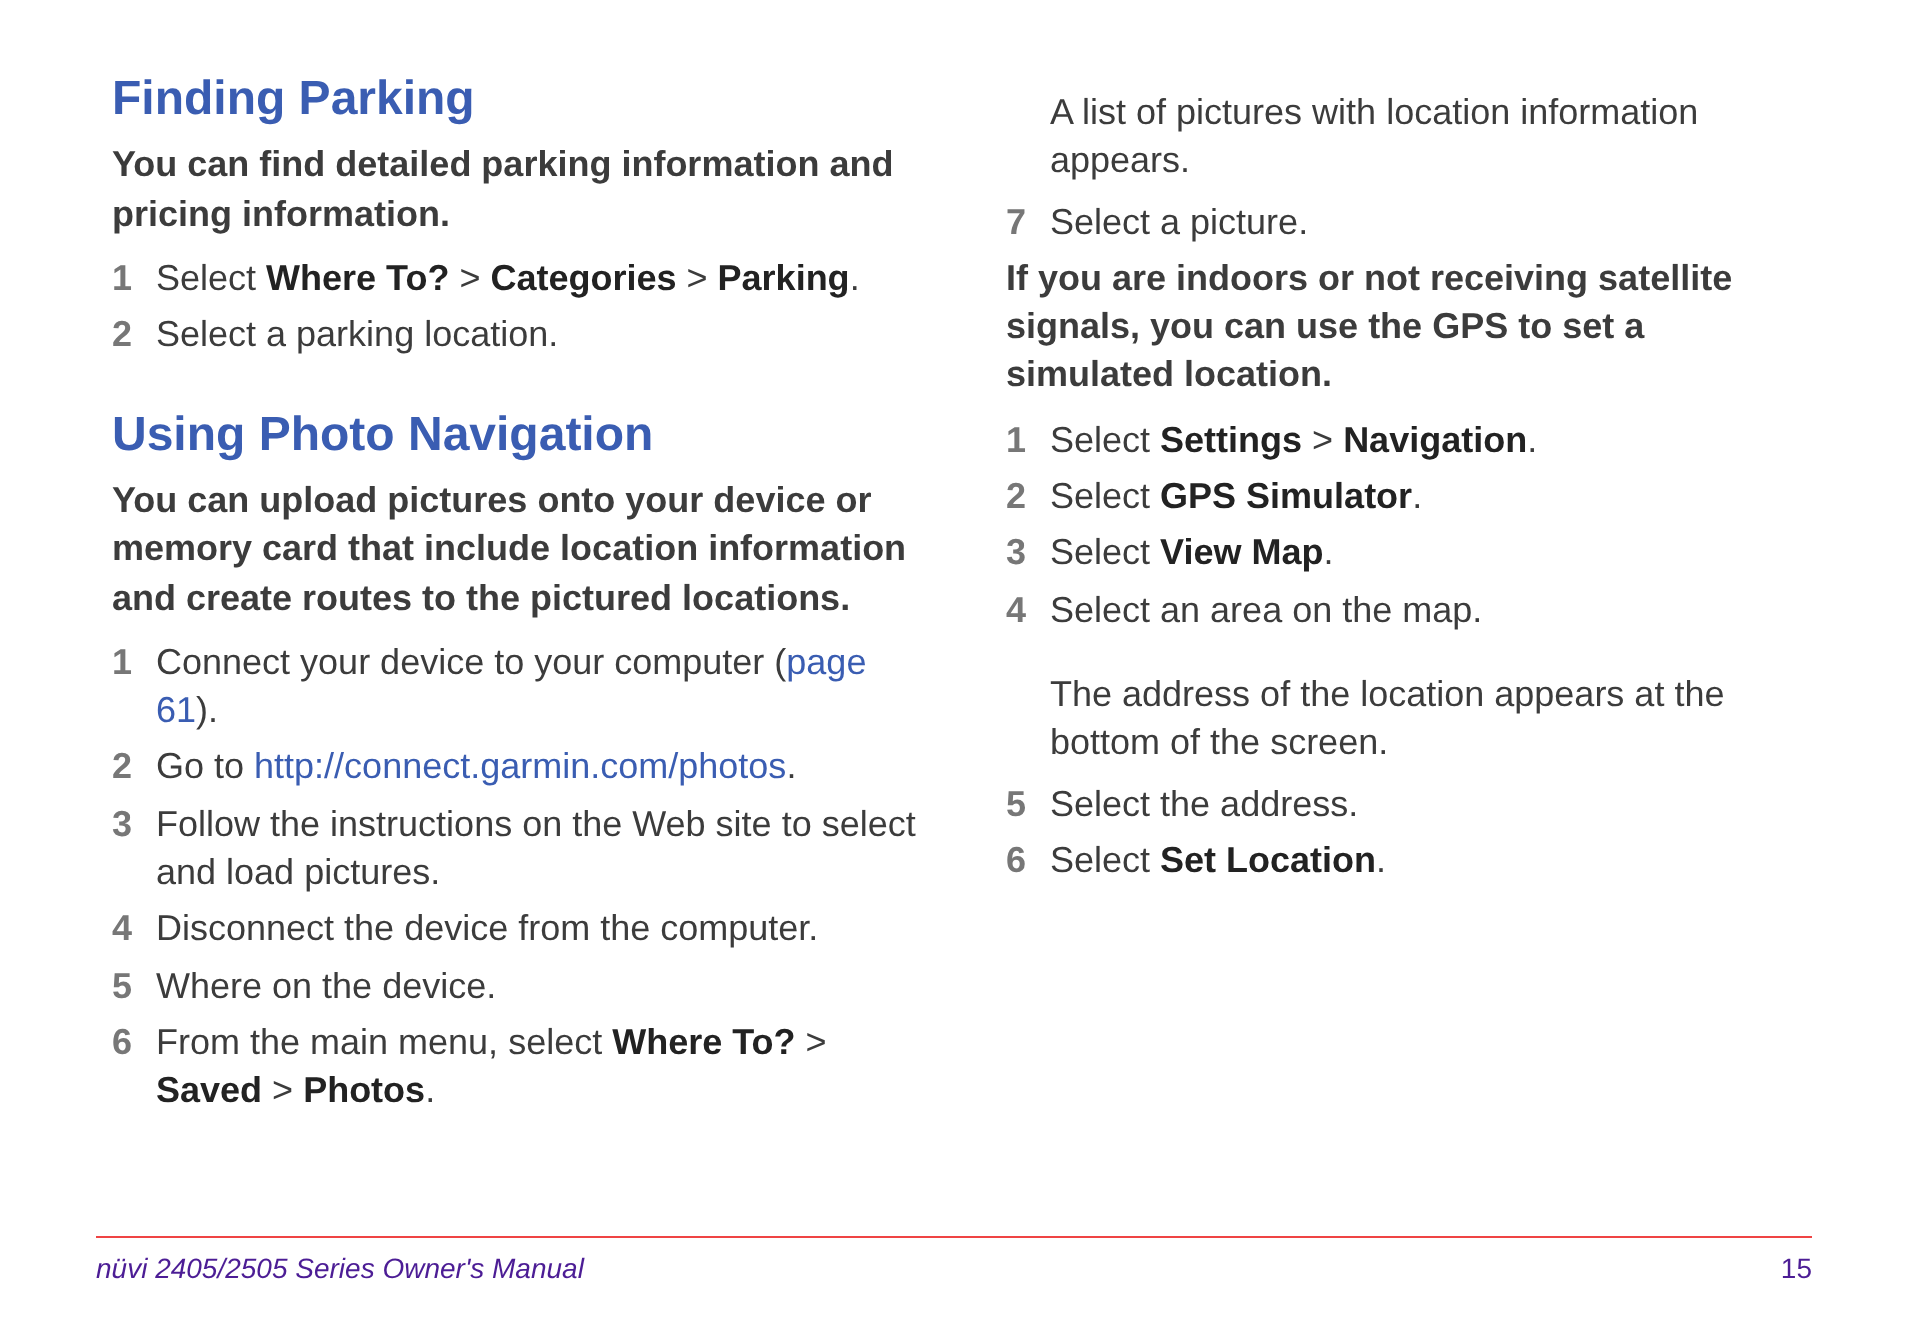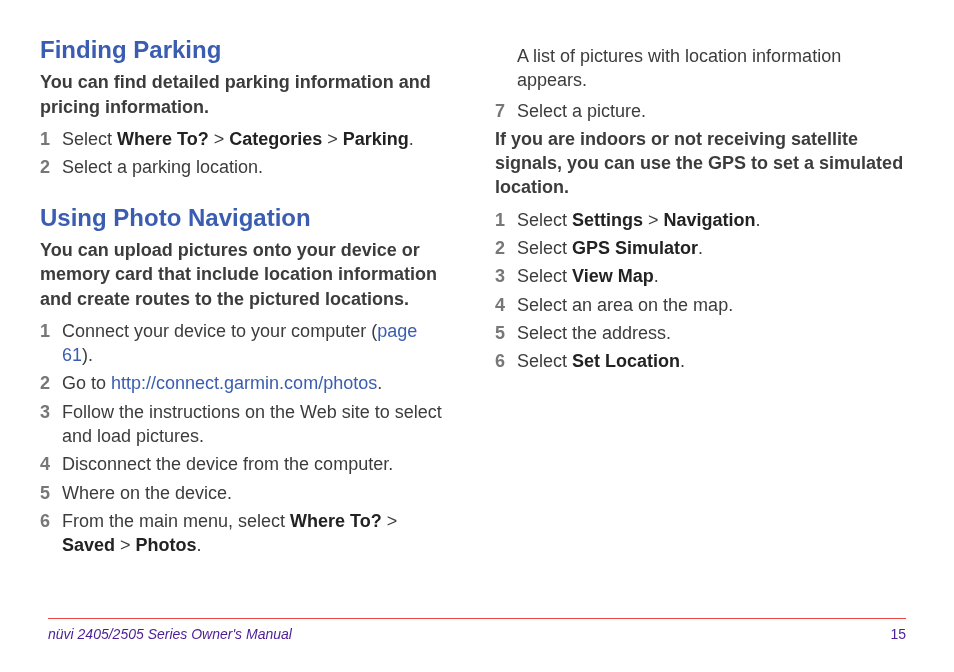--- a/index.html
+++ b/index.html
@@ -11,21 +11,21 @@
     background: #fff;
     font-family: Arial, Helvetica, sans-serif;
     color: #3c3c3c;
     font-size: 18px;
     line-height: 1.35;
   }
   .page {
     position: relative;
     width: 954px;
     height: 672px;
-    padding: 34px 48px 0 40px;
+    padding: 34px 48px 0 56px;
   }
   .cols {
     display: flex;
     gap: 44px;
   }
   .col {
     flex: 1;
     min-width: 0;
   }
   .section-heading {
@@ -173,20 +173,21 @@
         <div class="step-body">
           <span>Select </span><span class="bold">View Map</span><span>.</span>
         </div>
       </div>
 
       <div class="step">
         <div class="step-num">4</div>
         <div class="step-body">Select an area on the map.</div>
       </div>
 
+      <p class="cont">The address of the location appears at the bottom of the screen.</p>
 
       <div class="step">
         <div class="step-num">5</div>
         <div class="step-body">Select the address.</div>
       </div>
 
       <div class="step">
         <div class="step-num">6</div>
         <div class="step-body">
           <span>Select </span><span class="bold">Set Location</span><span>.</span>

